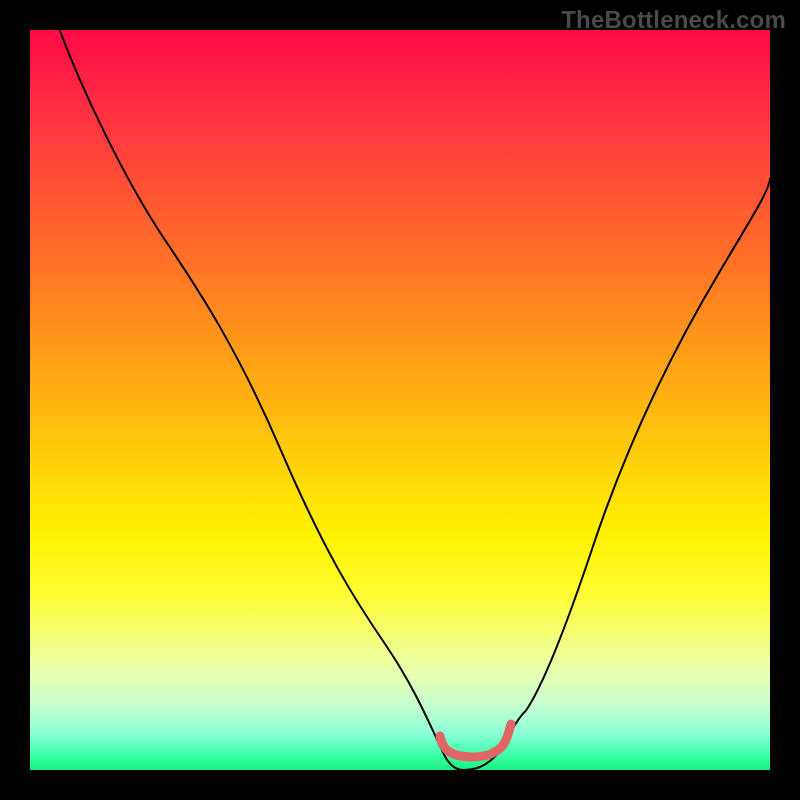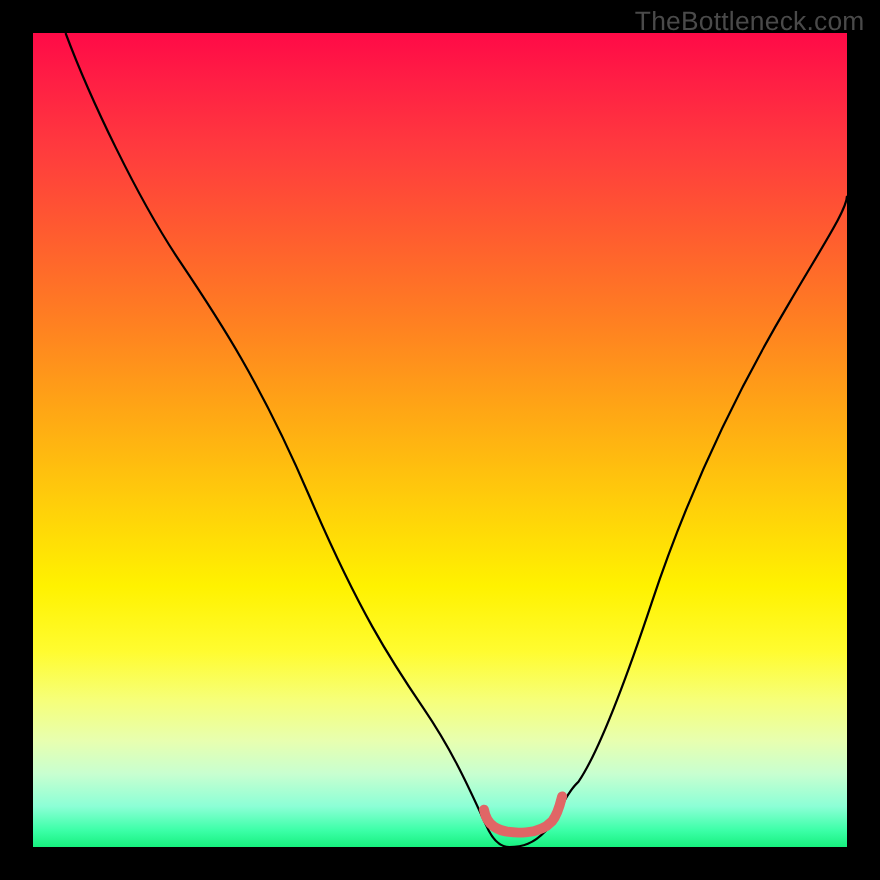--- a/index.html
+++ b/index.html
@@ -17,21 +17,21 @@
     height: 800px;
     background: #000;
   }
   .watermark {
     position: absolute;
     top: 6px;
     right: 14px;
     color: #4a4a4a;
     font-size: 24px;
     letter-spacing: 0.2px;
-    font-weight: 400;
+    font-weight: 700;
     z-index: 10;
   }
   .plot-area {
     position: absolute;
     left: 30px;
     top: 30px;
     width: 740px;
     height: 740px;
     overflow: hidden;
   }

